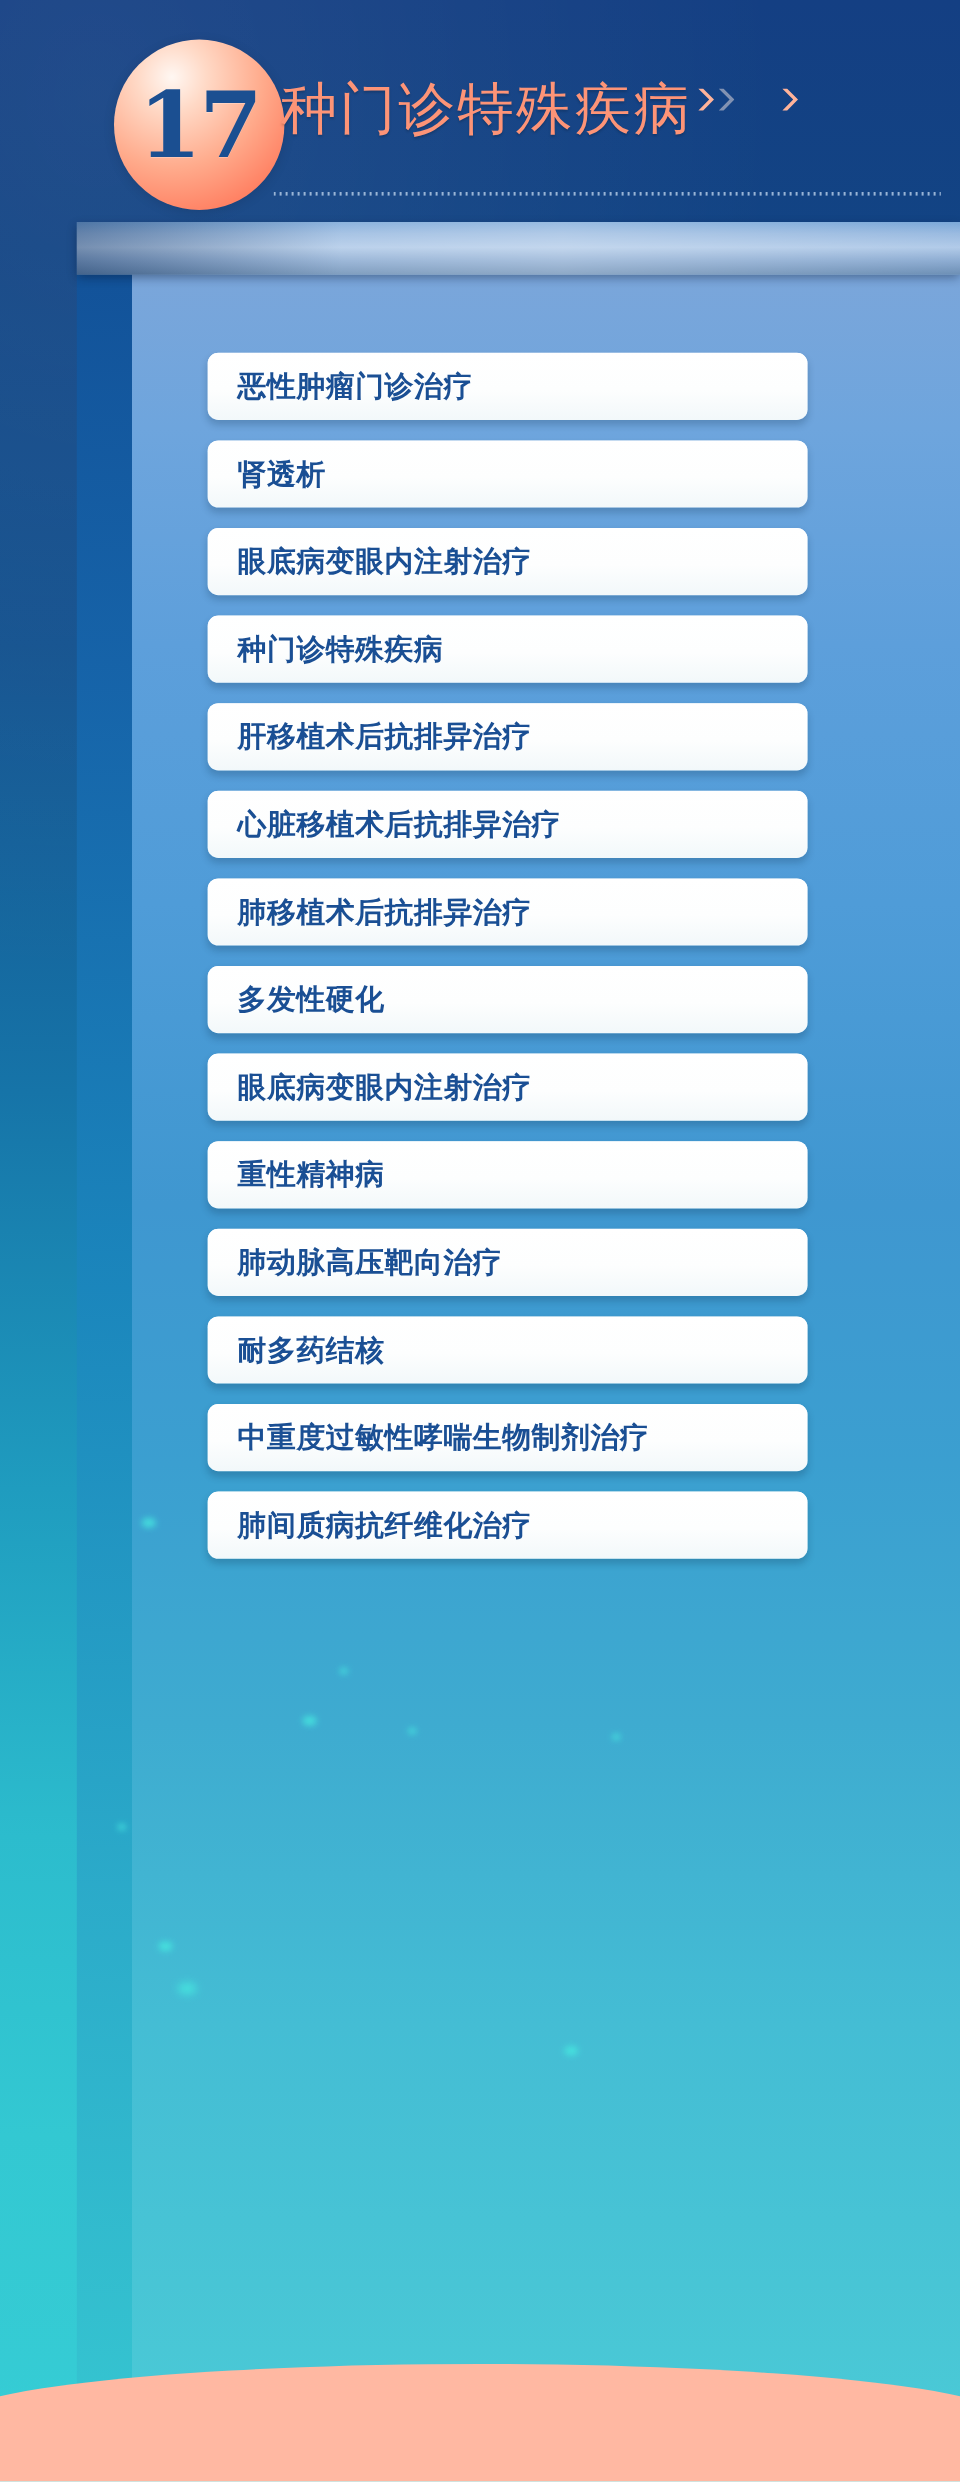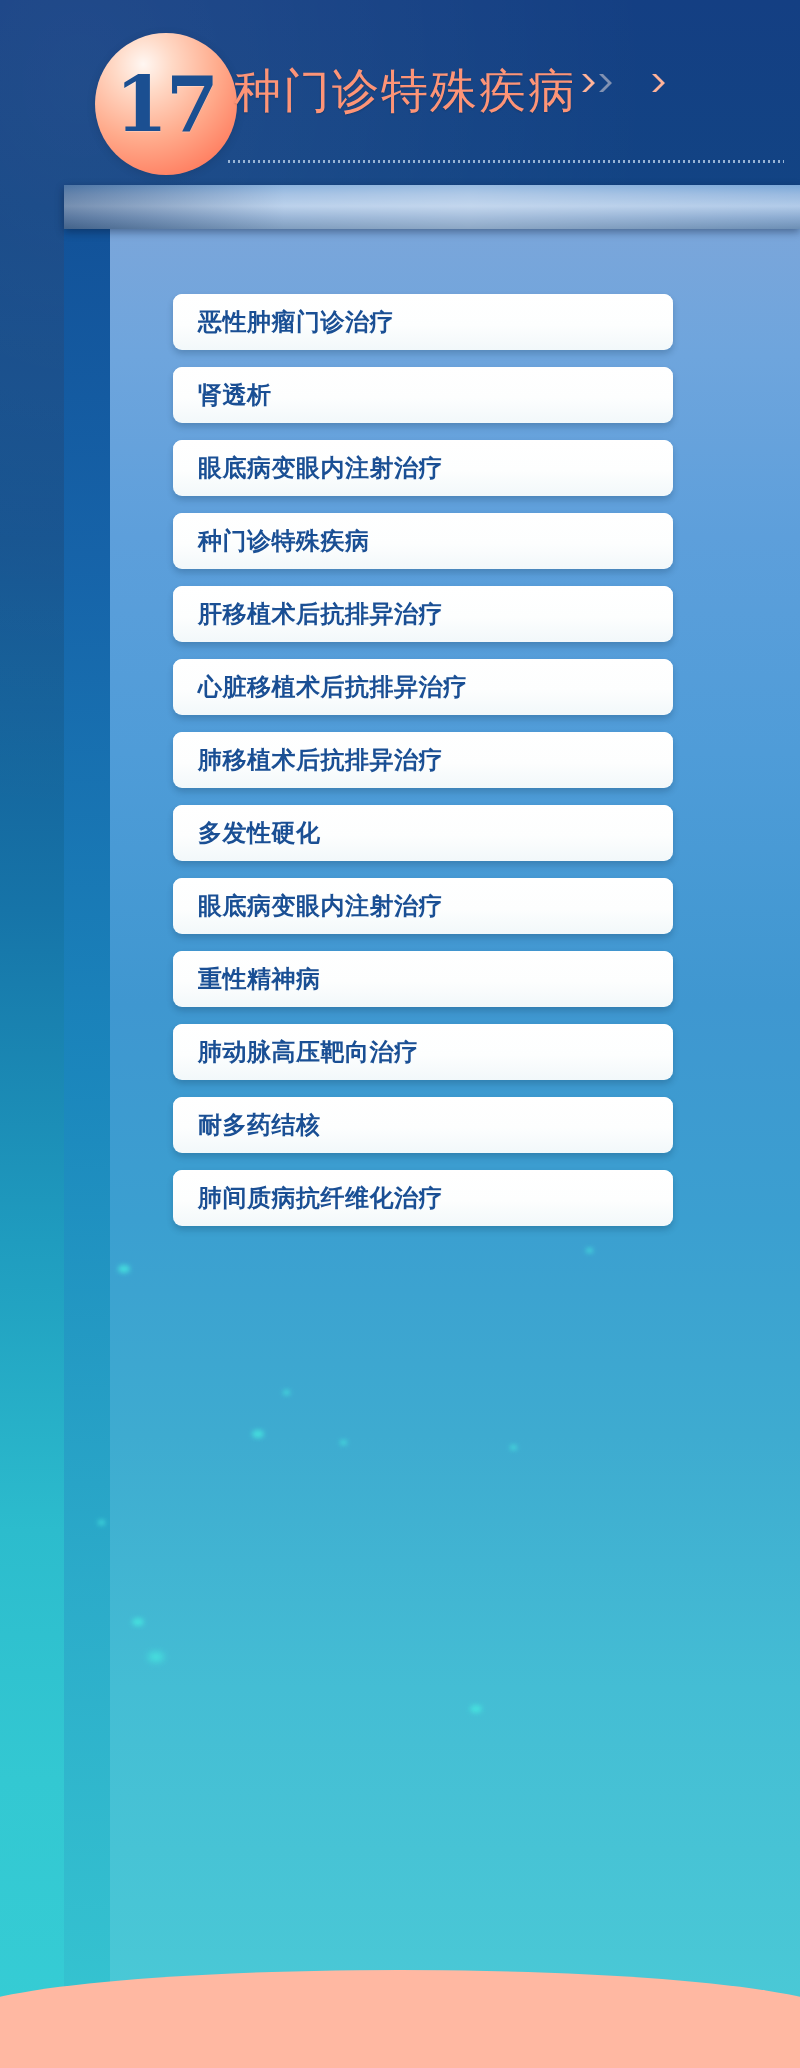--- a/index.html
+++ b/index.html
@@ -215,20 +215,23 @@
       <div class="card">
         <span class="card-label">重性精神病</span>
       </div>
       <div class="card">
         <span class="card-label">肺动脉高压靶向治疗</span>
       </div>
       <div class="card">
         <span class="card-label">耐多药结核</span>
       </div>
       <div class="card">
+        <span class="card-label">中重度过敏性哮喘生物制剂治疗</span>
+      </div>
+      <div class="card">
         <span class="card-label">肺间质病抗纤维化治疗</span>
       </div>
     </div>
 
   <div id="bottom-band-shadow"></div>
   <div id="bottom-band"></div>
 
 </div>
 
 </body></html>

